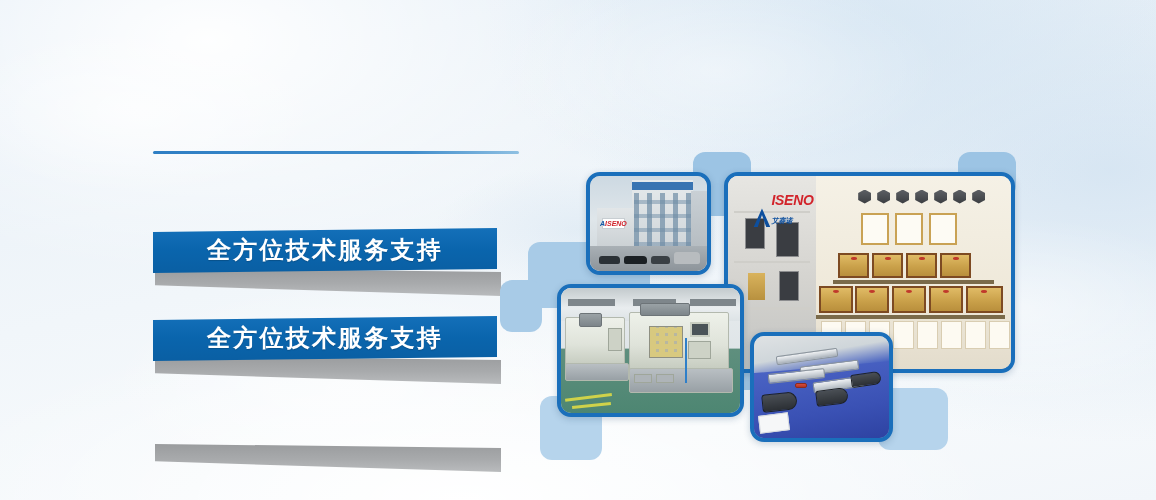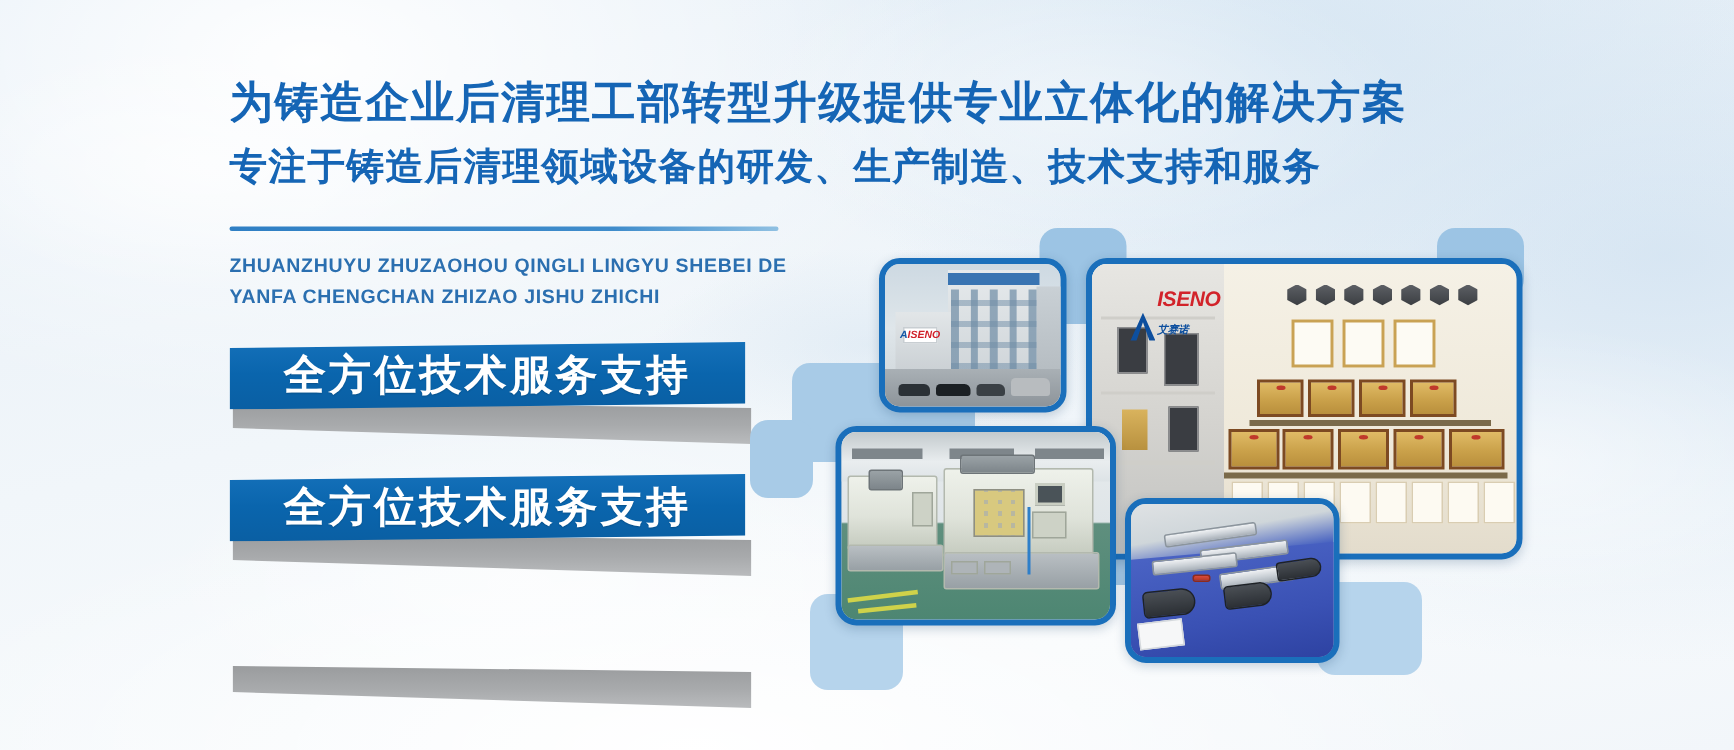--- a/index.html
+++ b/index.html
@@ -62,21 +62,21 @@
     background:linear-gradient(180deg,#9a9c9e 0%,#a8aaac 55%,#b9bbbd 100%);
     clip-path:polygon(0 0, 100% 14%, 100% 100%, 0 62%);
   }
   .bar {
     position:absolute; left:0; top:0; width:344px; height:45px;
     background:linear-gradient(180deg,#1470b9 0%,#0a65ad 48%,#0a5fa3 100%);
     clip-path:polygon(0 4px, 100% 0, 100% 41px, 0 45px);
     display:flex; align-items:center; justify-content:center;
   }
   .bar-label {
-    color:#ffffff; font-size:28px; font-weight:700;
+    color:#ffffff; font-size:24px; font-weight:700;
     letter-spacing:2.2px; text-shadow:0 1px 1px rgba(0,0,0,.18);
     transform:translateY(-1px);
   }
 
   
   .deco { position:absolute; background:#9cc4e4; border-radius:12px; }
   .deco.pale { background:#a8cbe7; }
   .deco.soft { background:#b6d4ec; }
 
   
@@ -161,29 +161,21 @@
   .tool.dark { background:linear-gradient(180deg,#4a4f55 0%,#2b2f34 100%); border-color:#1e2226; border-radius:4px 10px 10px 4px; }
   .tool.red { background:linear-gradient(180deg,#d84b3a 0%,#b03526 100%); border-color:#8d2a1d; }
   .paper { position:absolute; background:#f6f7f8; border:1px solid #d4d8dc; transform:rotate(-7deg); }
 </style>
 </head>
 <body>
 
 <div class="stage">
   <div class="clouds"></div>
 
-  <div class="headline-block">
-    <div class="title-main">为铸造企业后清理工部转型升级提供专业立体化的解决方案</div>
-    <div class="title-sub">专注于铸造后清理领域设备的研发、生产制造、技术支持和服务</div>
-  </div>
   <div class="divider"></div>
-  <div class="pinyin">
-    <div>ZHUANZHUYU ZHUZAOHOU QINGLI LINGYU SHEBEI DE</div>
-    <div>YANFA CHENGCHAN ZHIZAO JISHU ZHICHI</div>
-  </div>
 
   <div class="bars">
 
     <div class="bar-wrap" style="top:0;">
       <div class="bar-shadow"></div>
       <div class="bar">
         <span class="bar-label">全方位技术服务支持</span>
       </div>
     </div>
 

